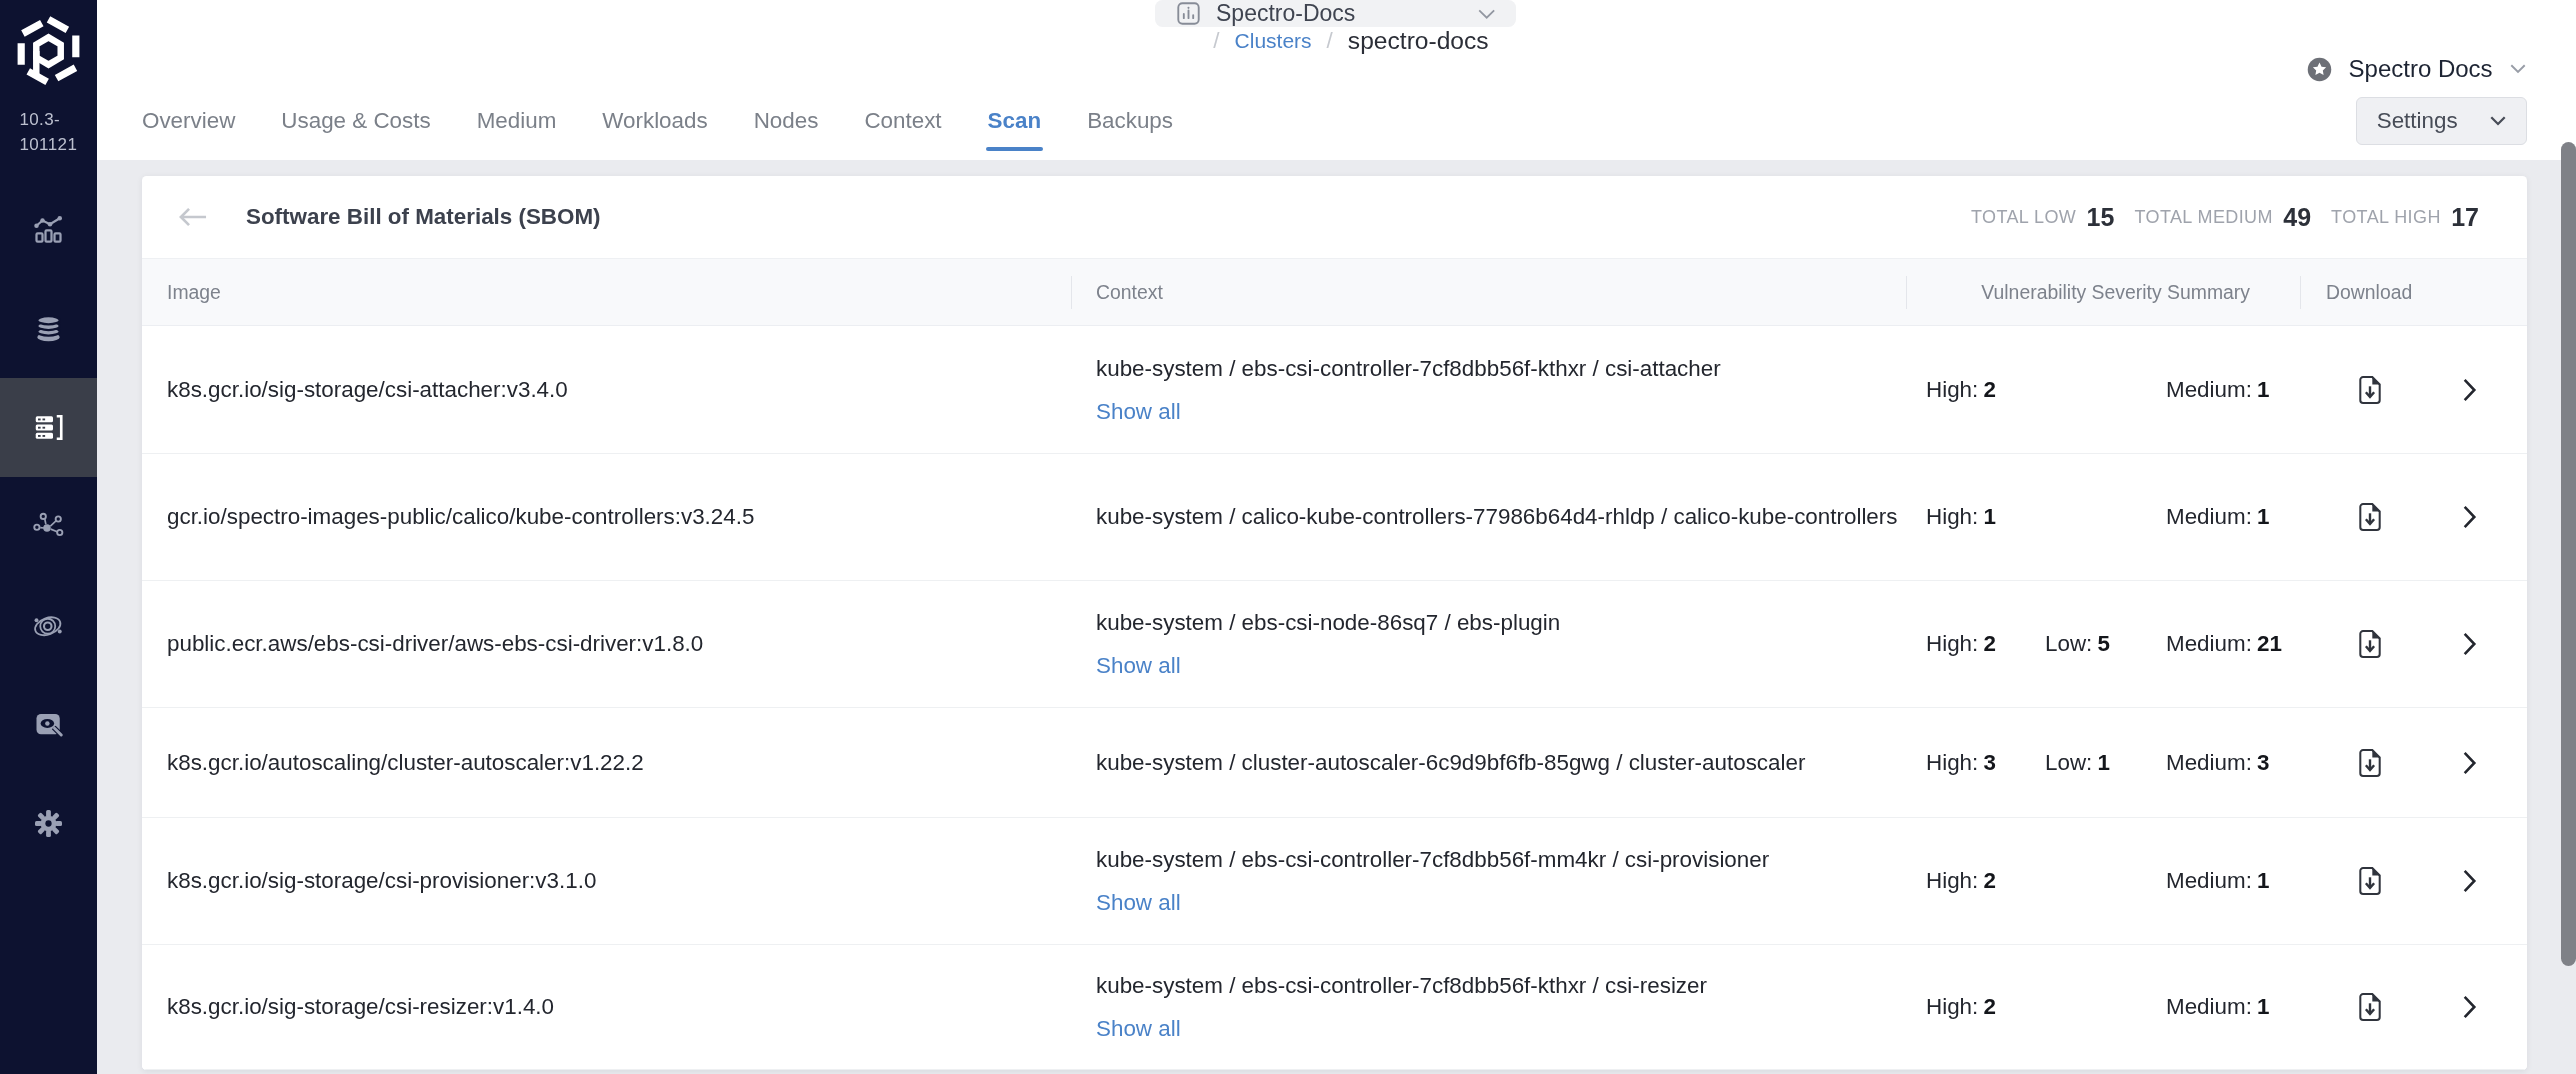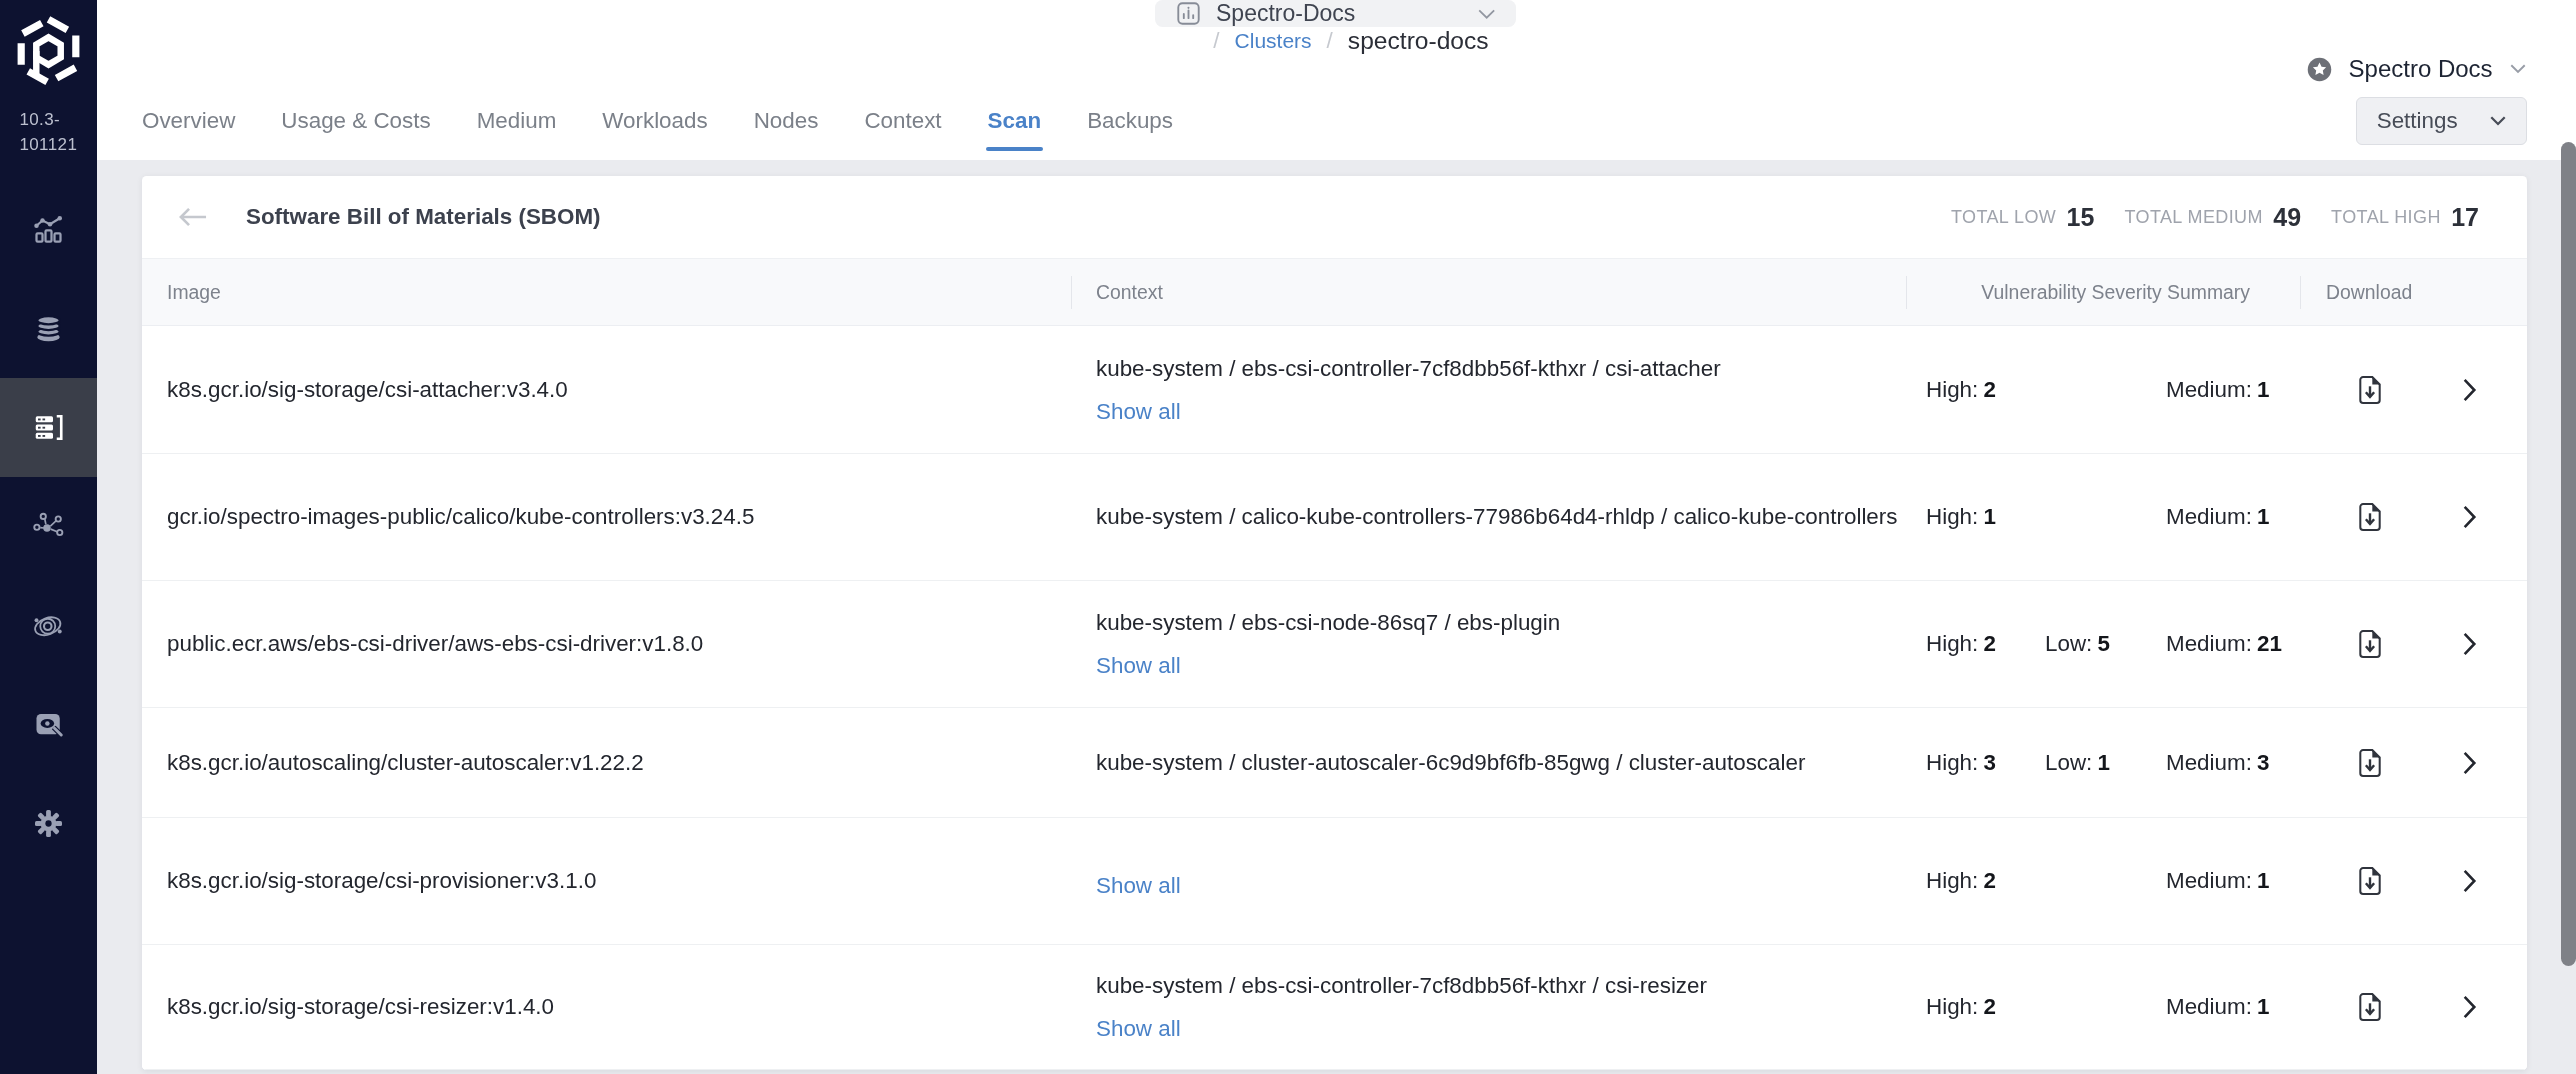--- a/index.html
+++ b/index.html
@@ -64,21 +64,21 @@
   .content { flex:1; background:var(--content-bg, #eaebef); padding:16.4px 0 0 45px; position:relative; }
   .panel {
     width:2385px; height:894px; background:#fff; border-radius:4.5px;
     box-shadow:0 1.5px 6px rgba(20,24,40,.07); overflow:hidden; position:relative;
   }
   .panel-header { height:83px; display:flex; align-items:center; border-bottom:0.7px solid #eef0f3; position:relative; }
   .back-btn { position:absolute; left:33px; top:50%; transform:translateY(-50%); cursor:pointer; display:flex; }
   .title-block { margin-left:104px; }
   .panel-title { font-size:22.4px; font-weight:700; color:#3c414d; line-height:1.45; }
   .panel-subtitle { font-size:21.6px; color:#3c414d; line-height:1.45; }
-  .totals { margin-left:auto; display:flex; align-items:center; gap:30px; padding-right:48px; }
+  .totals { margin-left:auto; display:flex; align-items:center; gap:20px; padding-right:48px; }
   .total-group { display:flex; align-items:center; gap:10.4px; white-space:nowrap; }
   .total-label { font-size:18px; color:var(--muted-label, #9fa3ac); letter-spacing:0.4px; }
   .total-value { font-size:25px; color:#2c3039; font-weight:700; }
 
   .thead { height:67px; background:#f8f9fb; position:relative; font-size:19.4px; color:#7d828c; border-bottom:0.7px solid #eceef2; }
   .th { position:absolute; top:50%; transform:translateY(-50%); white-space:nowrap; }
   .th-image { left:25px; }
   .th-context { left:954px; }
   .th-vss { left:1814px; width:294px; text-align:right; }
   .th-download { left:2184px; }
@@ -422,20 +422,21 @@
     <div class="chev">
       <svg width="15" height="27" viewBox="0 0 14 24">
         <path d="M2.5 2.5 L11.5 12 L2.5 21.5" fill="none" stroke="#23262e" stroke-width="2.4"></path>
       </svg>
     </div>
   </div>
 
   <div class="row">
     <div class="cell-image">k8s.gcr.io/sig-storage/csi-provisioner:v3.1.0</div>
     <div class="cell-context">
+      <div class="context-text">kube-system / ebs-csi-controller-7cf8dbb56f-mm4kr / csi-provisioner</div>
       <a class="show-all">Show all</a>
     </div>
     <div class="sev sev-high">
       <span class="sev-label">High:</span><span class="sev-num">2</span>
     </div>
 
     <div class="sev sev-medium">
       <span class="sev-label">Medium:</span><span class="sev-num">1</span>
     </div>
     <div class="dl">

